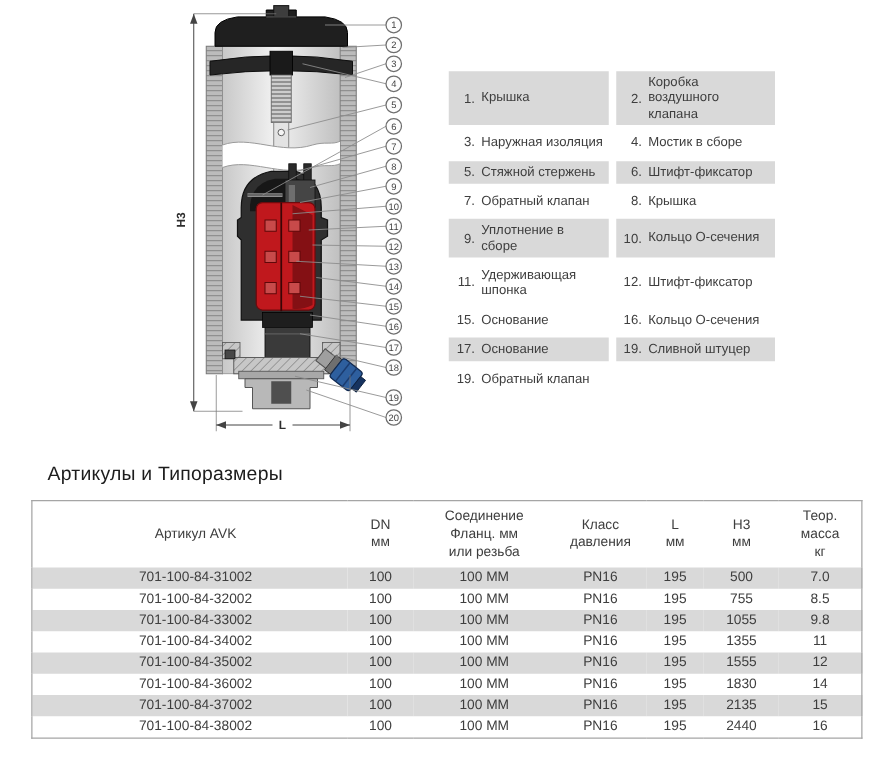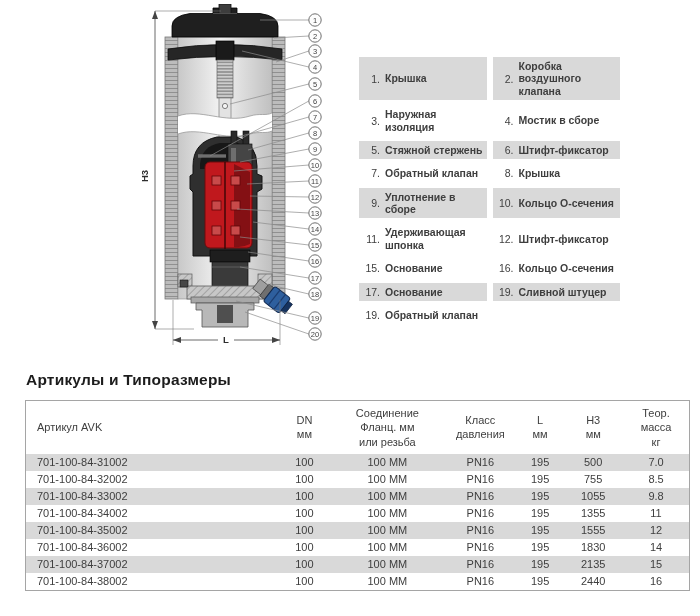--- a/index.html
+++ b/index.html
@@ -8,32 +8,32 @@
 
   
   .diagram{position:absolute;left:90px;top:4px;width:250px;height:345px;}
 
   
   .parts-list{position:absolute;left:359px;top:57px;width:261px;font-size:10.5px;color:#3e3e3e;}
   .pl-row{display:flex;gap:6px;margin-bottom:5px;}
   .pl-cell{flex:1;display:flex;align-items:center;padding:3px 4px 3px 2px;background:#fff;}
   .pl-row.stripe .pl-cell{background:var(--stripe,#d9d9d9);}
   .pl-num{width:19px;min-width:19px;text-align:right;margin-right:5px;}
-  .pl-label{flex:1;line-height:1.18;font-weight:bold;}
+  .pl-label{flex:1;line-height:1.18;}
 
   
-  .section-title{position:absolute;left:26px;top:371px;margin:0;font-size:15.5px;font-weight:bold;color:#1c1c1c;letter-spacing:0.2px;}
+  .section-title{position:absolute;left:38px;top:371px;margin:0;font-size:15.5px;font-weight:normal;color:#1c1c1c;letter-spacing:0.2px;}
 
   
   .size-table{position:absolute;left:25px;top:400px;width:665px;border-collapse:collapse;
     font-size:11px;color:#3e3e3e;border:1px solid #a5a5a5;table-layout:fixed;}
   .size-table th{font-weight:normal;white-space:pre-line;text-align:center;vertical-align:middle;
     padding:5px 2px;line-height:1.3;}
   .size-table td{text-align:center;padding:2.5px 2px;margin-top:18px;}
-  .size-table th.left,.size-table td.left{text-align:left;padding-left:11px;}
+  .size-table th.left,.size-table td.left{text-align:center;padding-left:11px;}
   .size-table tbody tr.stripe{background:var(--stripe,#d9d9d9);}
 </style>
 </head>
 <body>
 
 <div class="page">
 
   <div class="diagram">
     <svg width="250" height="345" viewBox="0 0 250 345" xmlns="http://www.w3.org/2000/svg">
       <defs>

